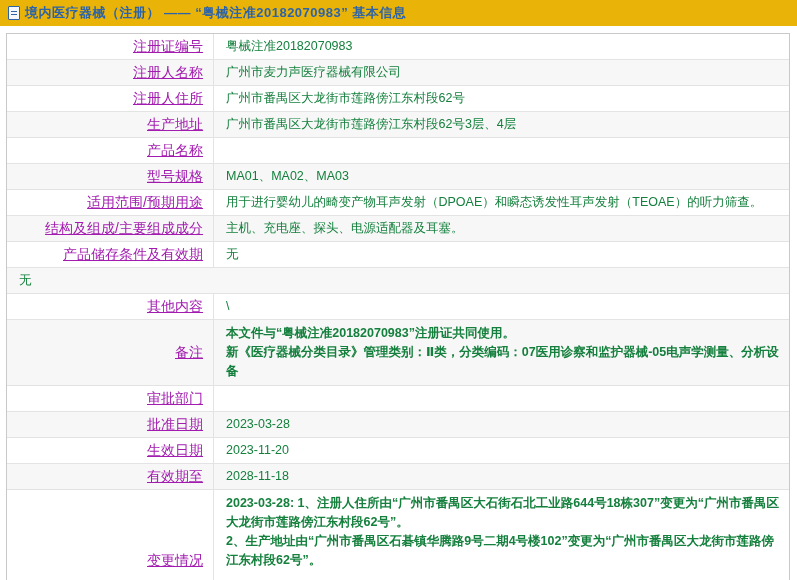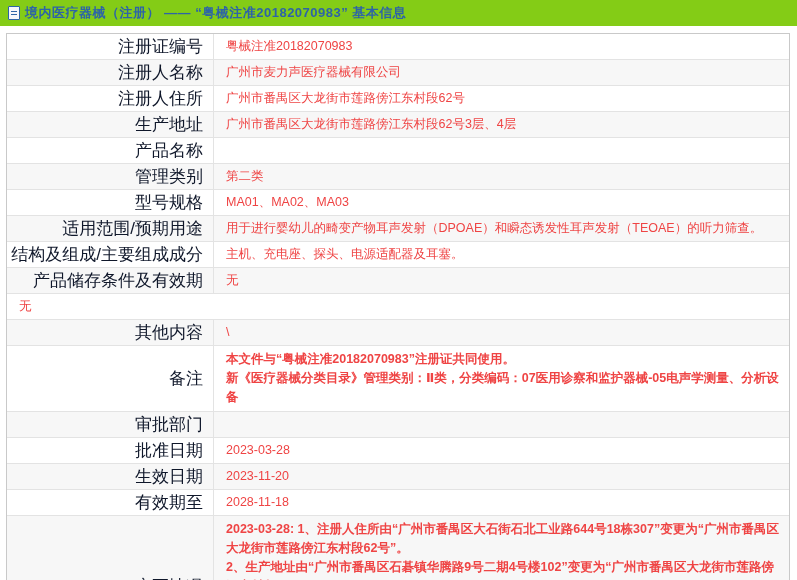--- a/index.html
+++ b/index.html
@@ -4,21 +4,21 @@
 <style>
   * { margin: 0; padding: 0; box-sizing: border-box; }
   html, body {
     width: 797px; height: 580px;
     background: #ffffff;
     font-family: "Liberation Sans", "DejaVu Sans", sans-serif;
     overflow: hidden;
   }
   .header-strip {
     width: 797px; height: 26px;
-    background: #84cc16;
+    background: #eab308;
     display: flex; align-items: center;
     padding-left: 8px;
   }
   .doc-icon {
     width: 12px; height: 14px;
     border: 1px solid #2d64a7;
     border-radius: 1px;
     position: relative;
     margin-right: 5px;
     background: #f4f7fb;
@@ -51,34 +51,35 @@
     border-top: 1px solid #e3e3e3;
     background: #ffffff;
   }
   .row:first-child { border-top: none; }
   .row:nth-child(even) { background: #f7f7f7; }
   .cell-label {
     width: 207px;
     flex: 0 0 207px;
     text-align: right;
     padding: 3px 10px 3px 4px;
-    color: #0f172a;
-    font-size: 17px;
+    color: #a21caf;
+    font-size: 14px;
     line-height: 19px;
     border-right: 1px solid #e3e3e3;
     align-self: stretch;
     display: flex;
     align-items: center;
     justify-content: flex-end;
     min-height: 22px;
+    text-decoration: underline;
   }
   .cell-value {
     flex: 1;
     padding: 3px 10px 3px 12px;
-    color: #ef4444;
+    color: #15803d;
     font-size: 12.5px;
     line-height: 19px;
     white-space: pre-line;
     min-height: 22px;
     display: flex;
     align-items: center;
   }
   .row-tall .cell-value { padding-top: 4px; padding-bottom: 4px; font-weight: bold; }
 </style>
 </head>
@@ -108,24 +109,20 @@
 
   <div class="row">
     <div class="cell-label">生产地址</div>
     <div class="cell-value">广州市番禺区大龙街市莲路傍江东村段62号3层、4层</div>
   </div>
 
   <div class="row">
     <div class="cell-label">产品名称</div>
   </div>
 
-  <div class="row">
-    <div class="cell-label">管理类别</div>
-    <div class="cell-value">第二类</div>
-  </div>
 
   <div class="row">
     <div class="cell-label">型号规格</div>
     <div class="cell-value">MA01、MA02、MA03</div>
   </div>
 
   <div class="row">
     <div class="cell-label">适用范围/预期用途</div>
     <div class="cell-value">用于进行婴幼儿的畸变产物耳声发射（DPOAE）和瞬态诱发性耳声发射（TEOAE）的听力筛查。</div>
   </div>

